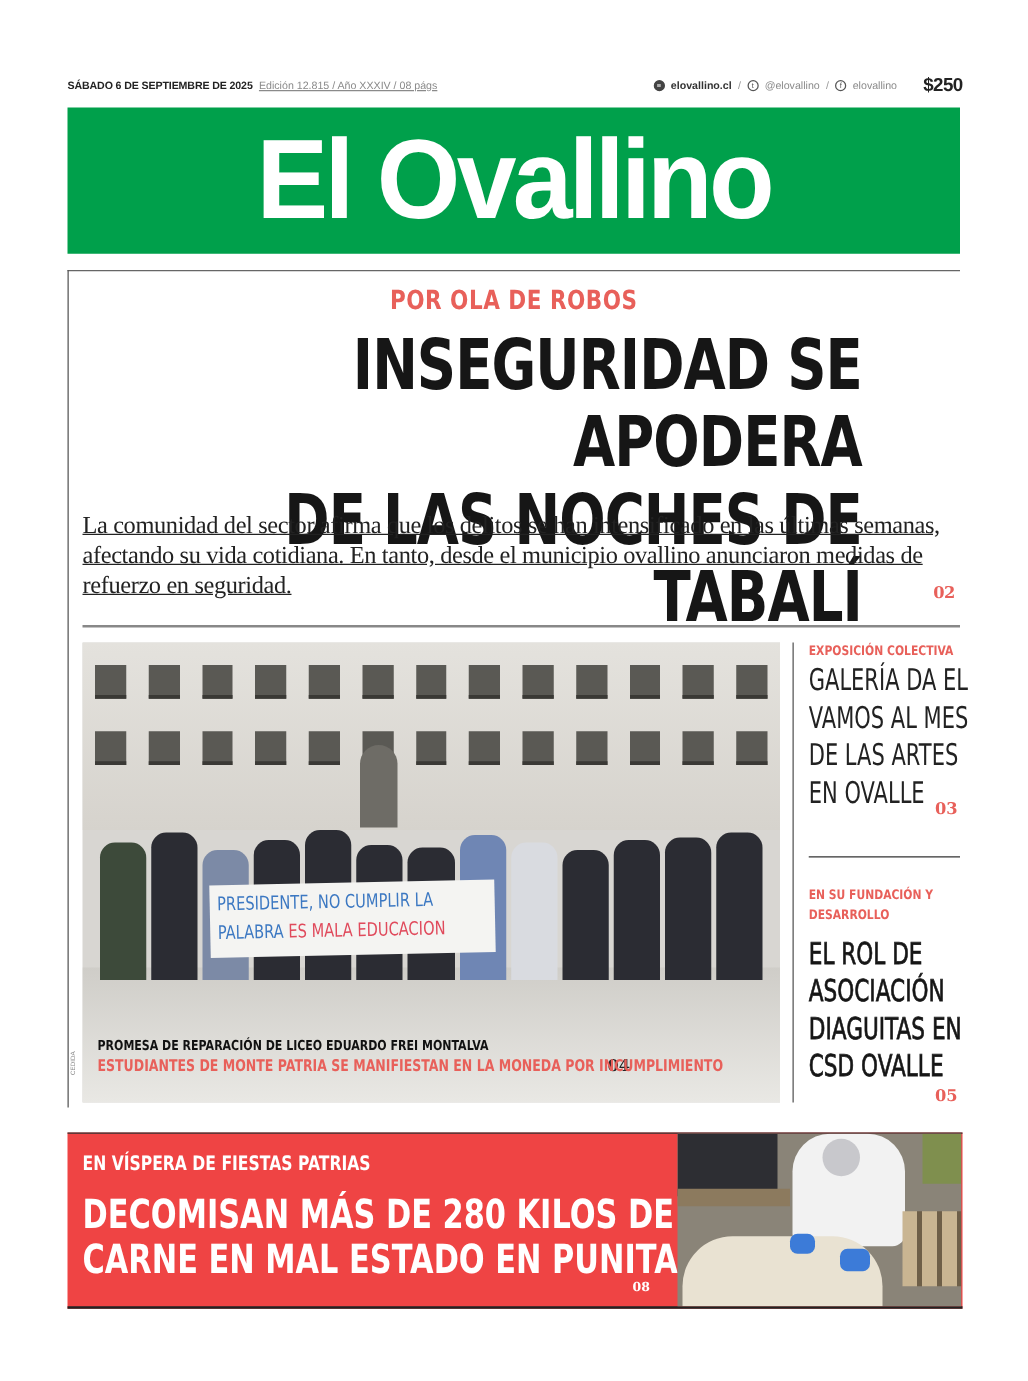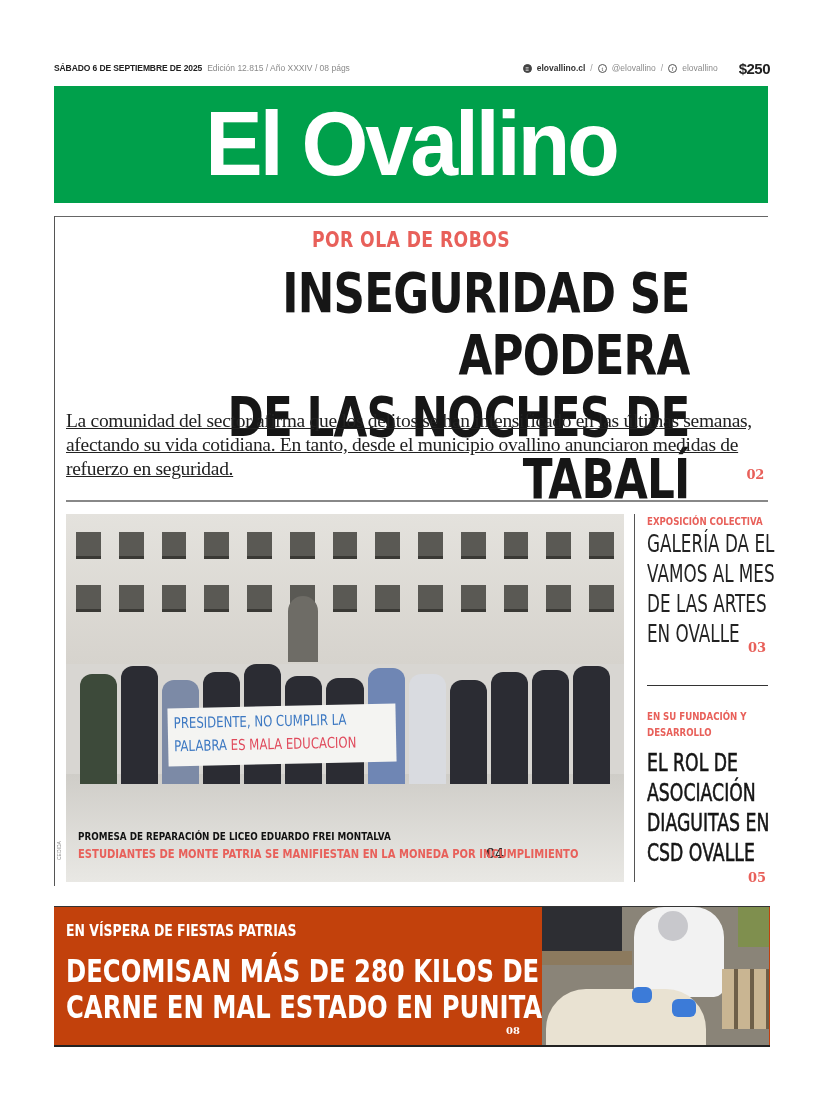--- a/index.html
+++ b/index.html
@@ -1,21 +1,21 @@
 <!DOCTYPE html>
 <html><head>
 <meta charset="utf-8">
 <style>
   html, body { margin: 0; padding: 0; background: #ffffff; }
   body { width: 822px; height: 1105px; position: relative; overflow: hidden; font-family: "Liberation Sans", sans-serif; color: #1a1a1a; }
 
   .topbar { position: absolute; left: 54px; top: 60px; width: 716px; height: 16px; display: flex; align-items: center; justify-content: space-between; }
   .topbar .left { display: flex; align-items: baseline; gap: 5px; }
   .date { font-weight: bold; font-size: 8.5px; letter-spacing: -0.1px; color: #222; }
-  .edition { font-size: 8.5px; color: #8a8a8a; }
+  .edition { font-size: 8.5px; color: #8a8a8a; text-decoration: underline; }
   .topbar .right { display: flex; align-items: center; gap: 5px; font-size: 8.5px; color: #8a8a8a; }
   .site { font-weight: bold; color: #333; text-align: center; }
   .sep { color: #999; }
   .ico { display: inline-block; width: 9px; height: 9px; border: 1px solid #555; border-radius: 50%; font-size: 6px; line-height: 9px; text-align: center; color: #555; box-sizing: border-box; }
   .ico.globe { background: #444; color: #fff; border-color: #444; }
   .price { font-weight: bold; font-size: 15px; color: #222; margin-left: 16px; letter-spacing: -0.5px; }
 
   .masthead { position: absolute; left: 54px; top: 86px; width: 714px; height: 117px; background: #00a04b; display: flex; align-items: center; justify-content: center; }
   .masthead .logo { color: #fff; font-family: "Liberation Sans", sans-serif; font-weight: bold; font-size: 86px; letter-spacing: -3px; transform: scaleY(1.05); }
 
@@ -57,21 +57,21 @@
   .side { position: absolute; left: 647px; width: 122px; }
   .side .k { font-family: "DejaVu Sans", sans-serif; font-weight: bold; font-size: 10.5px; color: #e8605a; line-height: 16px; transform: scaleX(0.82); transform-origin: left; white-space: nowrap; }
   .side .h-light { font-family: "DejaVu Sans", sans-serif; font-size: 24px; line-height: 30px; color: #222; transform: scaleX(0.7); transform-origin: left; white-space: nowrap; font-weight: normal; }
   .side .h-bold { font-family: "DejaVu Sans", sans-serif; font-size: 24px; line-height: 30px; color: #161616; transform: scaleX(0.72); transform-origin: left; white-space: nowrap; font-weight: normal; -webkit-text-stroke: 0.6px #161616; }
   .side1 { top: 513px; }
   .side2 { top: 708px; }
   .side-rule2 { position: absolute; left: 647px; top: 685px; width: 121px; height: 1px; background: #333; }
   .ref03 { position: absolute; left: 748px; top: 640px; }
   .ref05 { position: absolute; left: 748px; top: 870px; }
 
-  .bottom { position: absolute; left: 54px; top: 906px; width: 716px; height: 141px; background: #c2410c; border-top: 1px solid #333; border-bottom: 2px solid #222; box-sizing: border-box; }
+  .bottom { position: absolute; left: 54px; top: 906px; width: 716px; height: 141px; background: #ef4444; border-top: 1px solid #333; border-bottom: 2px solid #222; box-sizing: border-box; }
   .bottom .k { position: absolute; left: 12px; top: 14px; color: #fff; font-family: "DejaVu Sans", sans-serif; font-weight: bold; font-size: 16px; transform: scaleX(0.78); transform-origin: left; white-space: nowrap; }
   .bottom .h { position: absolute; left: 12px; top: 46px; color: #fff; font-family: "DejaVu Sans", sans-serif; font-weight: bold; font-size: 32px; line-height: 36px; transform: scaleX(0.76); transform-origin: left; white-space: nowrap; }
   .bottom .n { position: absolute; left: 452px; top: 118px; color: #fff; font-family: "DejaVu Serif", serif; font-weight: bold; font-size: 10px; }
   .bottom-photo { position: absolute; left: 542px; top: 907px; width: 227px; height: 138px; overflow: hidden; background: #8a8478; }
   .bp-crates { position: absolute; left: 0; top: 0; width: 80px; height: 50px; background: #2d2e33; }
   .bp-table { position: absolute; left: 0; top: 44px; width: 90px; height: 14px; background: #8c7a5e; }
   .bp-person { position: absolute; left: 92px; top: 0; width: 90px; height: 90px; background: #f2f2f2; border-radius: 30px 30px 10px 10px; }
   .bp-head { position: absolute; left: 116px; top: 4px; width: 30px; height: 30px; background: #c8c8cc; border-radius: 50%; }
   .bp-meat { position: absolute; left: 4px; top: 82px; width: 160px; height: 56px; background: #e9e2d2; border-radius: 40px 40px 0 0; }
   .bp-glove1 { position: absolute; left: 90px; top: 80px; width: 20px; height: 16px; background: #3c7bd8; border-radius: 6px; }

